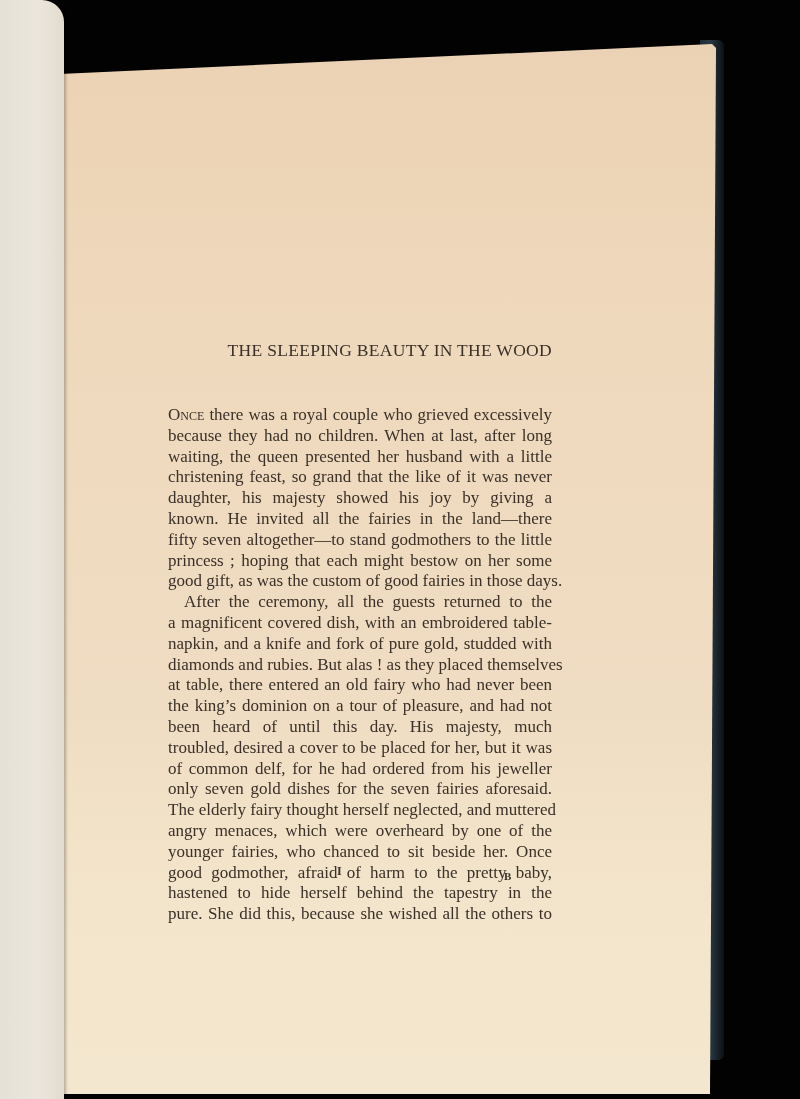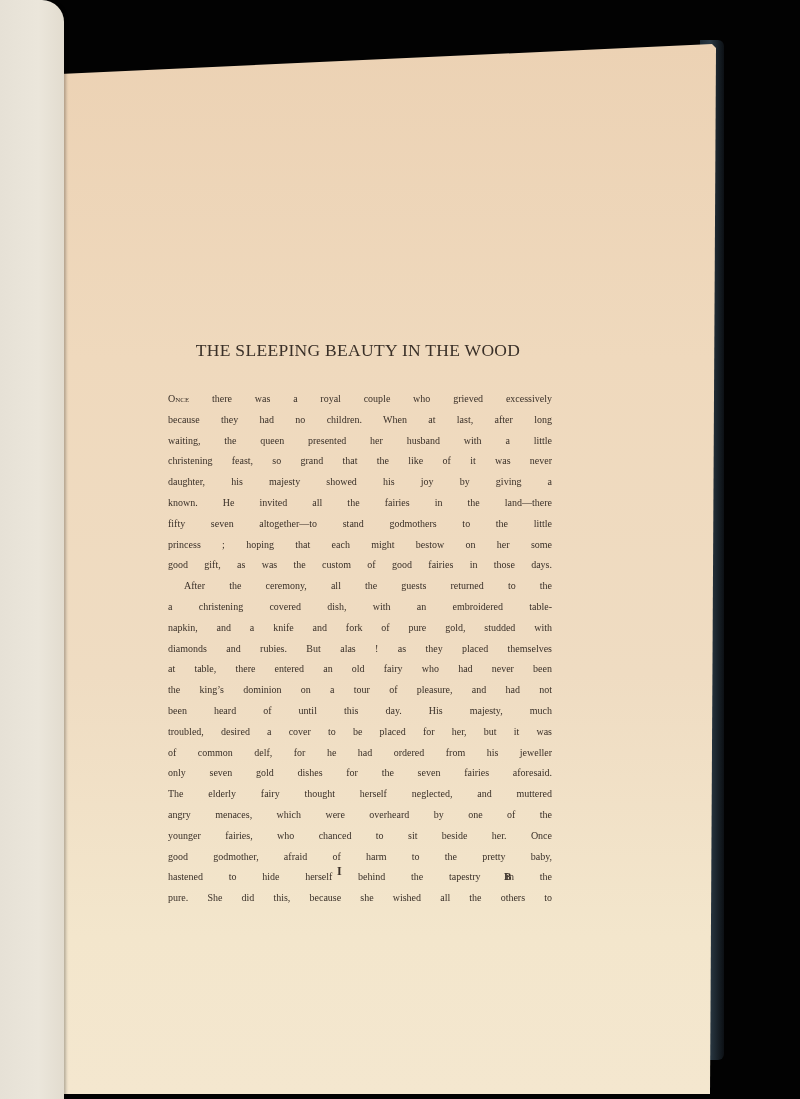--- a/index.html
+++ b/index.html
@@ -23,25 +23,25 @@
     position:absolute; left:0; top:0; width:64px; height:1099px;
     background:linear-gradient(90deg,#e6e1d6 0%,#ebe6db 60%,#e2dccf 100%);
     border-radius:0 22px 0 0;
     box-shadow: 2px 0 3px rgba(0,0,0,0.25);
   }
   .content {
     position:absolute; left:168px; top:340px; width:384px;
     color:#3a3028;
   }
   .title {
-    text-align:center; font-size:17.5px; letter-spacing:0.3px;
-    margin:0 0 28px -4px; font-weight:normal; white-space:nowrap;
+    text-align:right; font-size:17.5px; letter-spacing:0.3px;
+    margin:0 0 44px -4px; font-weight:normal; white-space:nowrap;
   }
   .text p {
-    margin:0; font-size:10px; line-height:20.8px;
+    margin:0; font-size:17px; line-height:20.8px;
     text-align:justify; text-align-last:justify; white-space:nowrap;
   }
   .text p.last { text-align-last:justify; }
   .text p.indent { text-indent:16px; }
   .smallcaps { font-variant: small-caps; }
   .page-num {
     position:absolute; left:337px; top:864px; font-size:12px; color:#3a3028; font-weight:bold;
   }
   .sig {
     position:absolute; left:504px; top:870px; font-size:11px; color:#3a3028; font-weight:bold;
@@ -60,21 +60,21 @@
       <p><span class="smallcaps">Once</span><span> there was a royal couple who grieved excessively</span></p>
       <p><span>because they had no children.  When at last, after long</span></p>
       <p><span>waiting, the queen presented her husband with a little</span></p>
       <p><span>christening feast, so grand that the like of it was never</span></p>
       <p><span>daughter, his majesty showed his joy by giving a</span></p>
       <p><span>known.  He invited all the fairies in the land—there</span></p>
       <p><span>fifty seven altogether—to stand godmothers to the little</span></p>
       <p><span>princess ; hoping that each might bestow on her some</span></p>
       <p><span>good gift, as was the custom of good fairies in those days.</span></p>
       <p class="indent"><span>After the ceremony, all the guests returned to the</span></p>
-      <p><span>a christening covered dish, with an embroidered table-</span></p>
+      <p><span>a magnificent covered dish, with an embroidered table-</span></p>
       <p><span>napkin, and a knife and fork of pure gold, studded with</span></p>
       <p><span>diamonds and rubies.   But alas !  as they placed themselves</span></p>
       <p><span>at table, there entered an old fairy who had never been</span></p>
       <p><span>the king’s dominion on a tour of pleasure, and had not</span></p>
       <p><span>been heard of until this day.  His majesty, much</span></p>
       <p><span>troubled, desired a cover to be placed for her, but it was</span></p>
       <p><span>of common delf, for he had ordered from his jeweller</span></p>
       <p><span>only seven gold dishes for the seven fairies aforesaid.</span></p>
       <p><span>The elderly fairy thought herself neglected, and muttered</span></p>
       <p><span>angry menaces, which were overheard by one of the</span></p>

